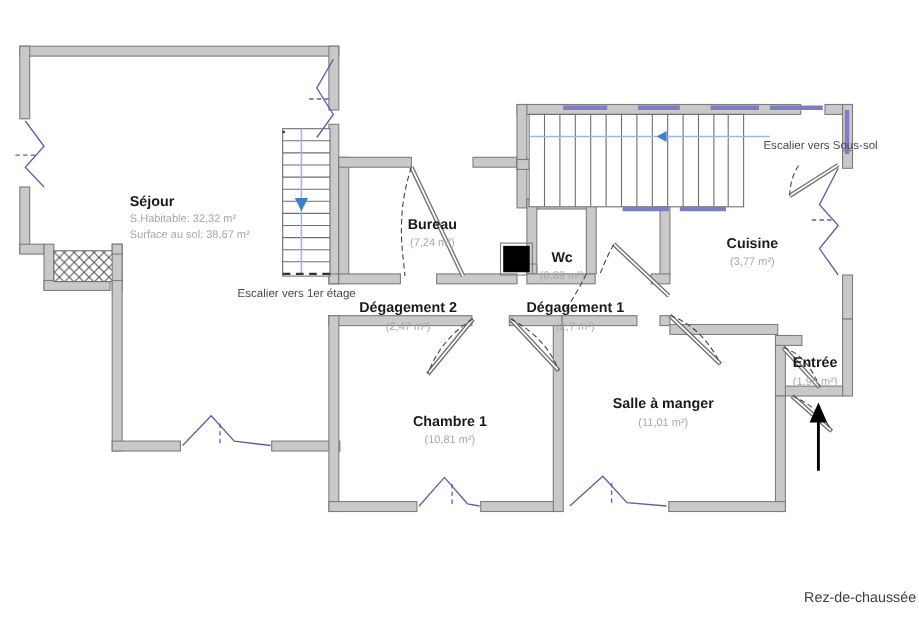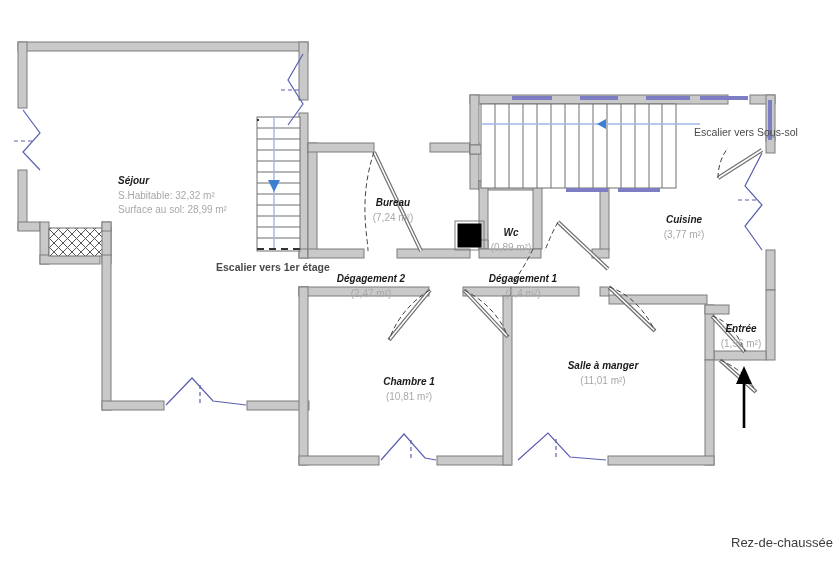--- a/index.html
+++ b/index.html
@@ -23,25 +23,24 @@
     top: 0;
   }
   .room-label {
     position: absolute;
     text-align: center;
     white-space: nowrap;
     line-height: 1.3;
     pointer-events: none;
   }
   .room-name {
-    font-size: 10px;
+    font-size: 13px;
     font-weight: bold;
     color: #1a1a1a;
     display: block;
-    font-style: italic;
   }
   .room-area {
     font-size: 10px;
     color: #a8a8a8;
     display: block;
     margin-top: 2px;
   }
   .info-block {
     position: absolute;
     text-align: left;
@@ -317,21 +316,21 @@
     <g>
       <line x1="744" y1="428" x2="744" y2="378" stroke="#000000" stroke-width="2.6"></line>
       <polygon points="744,366 736,384 752,384" fill="#000000"></polygon>
     </g>
 
   </svg>
 
   <div class="info-block" style="left:118px; top:174px;">
     <span class="room-name">Séjour</span>
     <span class="info-line">S.Habitable: 32,32 m²</span>
-    <span class="info-line">Surface au sol: 28,99 m²</span>
+    <span class="info-line">Surface au sol: 38,67 m²</span>
   </div>
 
   <div class="room-label" style="left:363px; top:196px; width:60px;">
     <span class="room-name">Bureau</span>
     <span class="room-area">(7,24 m²)</span>
   </div>
 
 
   <div class="room-label" style="left:481px; top:226px; width:60px;">
     <span class="room-name">Wc</span>
@@ -343,37 +342,37 @@
     <span class="room-area">(3,77 m²)</span>
   </div>
 
   <div class="room-label" style="left:318px; top:272px; width:106px;">
     <span class="room-name">Dégagement 2</span>
     <span class="room-area">(2,47 m²)</span>
   </div>
 
   <div class="room-label" style="left:470px; top:272px; width:106px;">
     <span class="room-name">Dégagement 1</span>
-    <span class="room-area">(1,4 m²)</span>
+    <span class="room-area">(2,7 m²)</span>
   </div>
 
   <div class="room-label" style="left:705px; top:322px; width:72px;">
     <span class="room-name">Entrée</span>
     <span class="room-area">(1,96 m²)</span>
   </div>
 
   <div class="room-label" style="left:363px; top:375px; width:92px;">
     <span class="room-name">Chambre 1</span>
     <span class="room-area">(10,81 m²)</span>
   </div>
 
   <div class="room-label" style="left:547px; top:359px; width:112px;">
     <span class="room-name">Salle à manger</span>
     <span class="room-area">(11,01 m²)</span>
   </div>
 
-  <div class="caption" style="left:216px; top:261px;font-weight:bold;">Escalier vers 1er étage</div>
+  <div class="caption" style="left:216px; top:261px;">Escalier vers 1er étage</div>
 
   <div class="caption" style="left:694px; top:126px;">Escalier vers Sous-sol</div>
 
   <div class="sheet-title" style="left:731px; top:535px;">Rez-de-chaussée</div>
 
 </div>
 
 </body></html>

